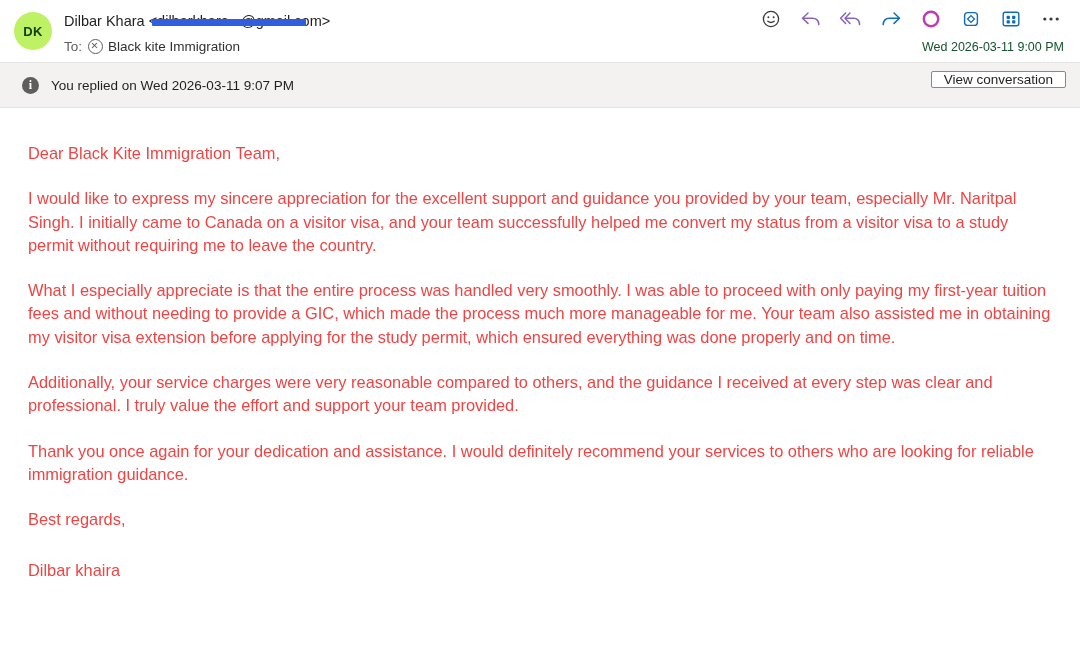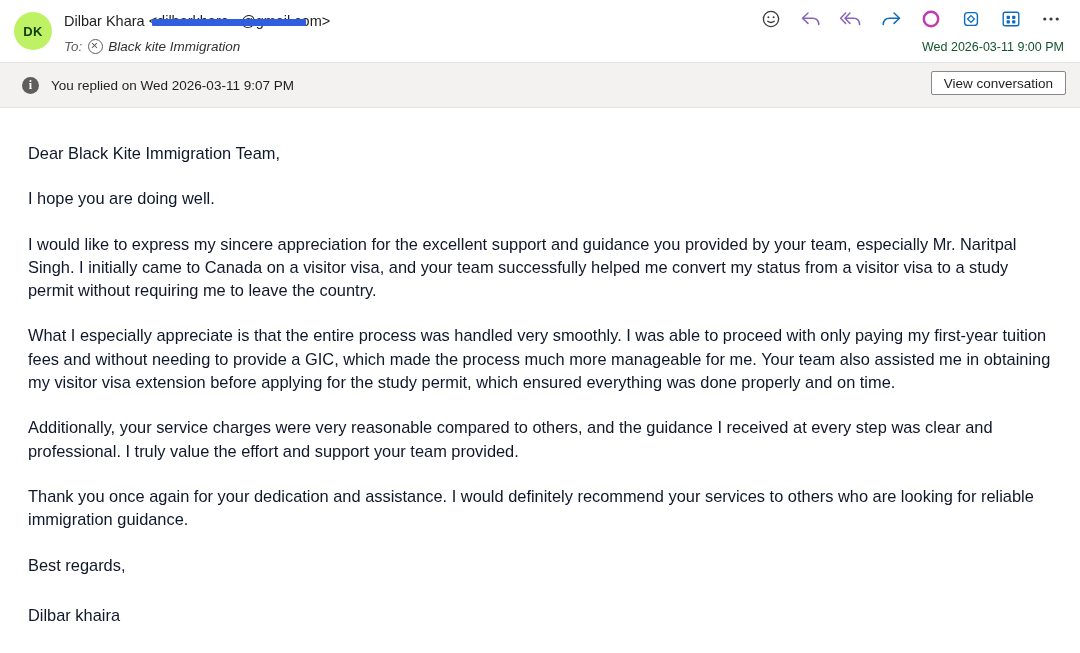--- a/index.html
+++ b/index.html
@@ -75,21 +75,20 @@
     background: #2f5fe0;
     border-radius: 1px;
   }
 
   .to-line {
     margin-top: 9px;
     font-size: 13.5px;
     color: #323130;
     display: flex;
     align-items: center;
-    font-style: italic;
   }
   .to-label { color: #605e5c; margin-right: 6px; }
   .recipient-chip {
     display: inline-flex;
     align-items: flex-end;
   }
   .recip-icon {
     width: 13px;
     height: 13px;
     border-radius: 50%;
@@ -168,21 +167,21 @@
   }
   .info-text {
     margin-left: 12px;
     font-size: 13.5px;
     color: #201f1e;
   }
   .view-conv-btn {
     position: absolute;
     right: 14px;
     top: 8px;
-    height: 24px;
+    height: 17px;
     padding: 0 12px;
     background: #ffffff;
     border: 1px solid #8a8886;
     border-radius: 2px;
     font-size: 13.5px;
     color: #201f1e;
     font-family: "Liberation Sans", sans-serif;
     display: flex;
     align-items: center;
     cursor: pointer;
@@ -190,21 +189,21 @@
 
   
   .mail-body {
     padding: 34px 24px 0 28px;
     box-sizing: border-box;
   }
   .mail-body p {
     margin: 0 0 22px 0;
     font-size: 16.4px;
     line-height: 1.42;
-    color: #0f172a;
+    color: #ef4444;
     max-width: 1032px;
   }
   .mail-body p.sig-space { margin-bottom: 27px; }
 </style>
 </head>
 <body>
 
 <div class="mail-window">
 
   <div class="mail-header">
@@ -298,21 +297,20 @@
   </div>
 
   <div class="info-bar">
     <div class="info-icon">i</div>
     <div class="info-text">You replied on Wed 2026-03-11 9:07 PM</div>
     <button class="view-conv-btn">View conversation</button>
   </div>
 
   <div class="mail-body">
     <p>Dear Black Kite Immigration Team,</p>
-    <p>I hope you are doing well.</p>
     <p>I would like to express my sincere appreciation for the excellent support and guidance you provided by your team, especially Mr. Naritpal Singh. I initially came to Canada on a visitor visa, and your team successfully helped me convert my status from a visitor visa to a study permit without requiring me to leave the country.</p>
     <p>What I especially appreciate is that the entire process was handled very smoothly. I was able to proceed with only paying my first-year tuition fees and without needing to provide a GIC, which made the process much more manageable for me. Your team also assisted me in obtaining my visitor visa extension before applying for the study permit, which ensured everything was done properly and on time.</p>
     <p>Additionally, your service charges were very reasonable compared to others, and the guidance I received at every step was clear and professional. I truly value the effort and support your team provided.</p>
     <p>Thank you once again for your dedication and assistance. I would definitely recommend your services to others who are looking for reliable immigration guidance.</p>
     <p class="sig-space">Best regards,</p>
     <p>Dilbar khaira</p>
   </div>
 
 </div>
 

